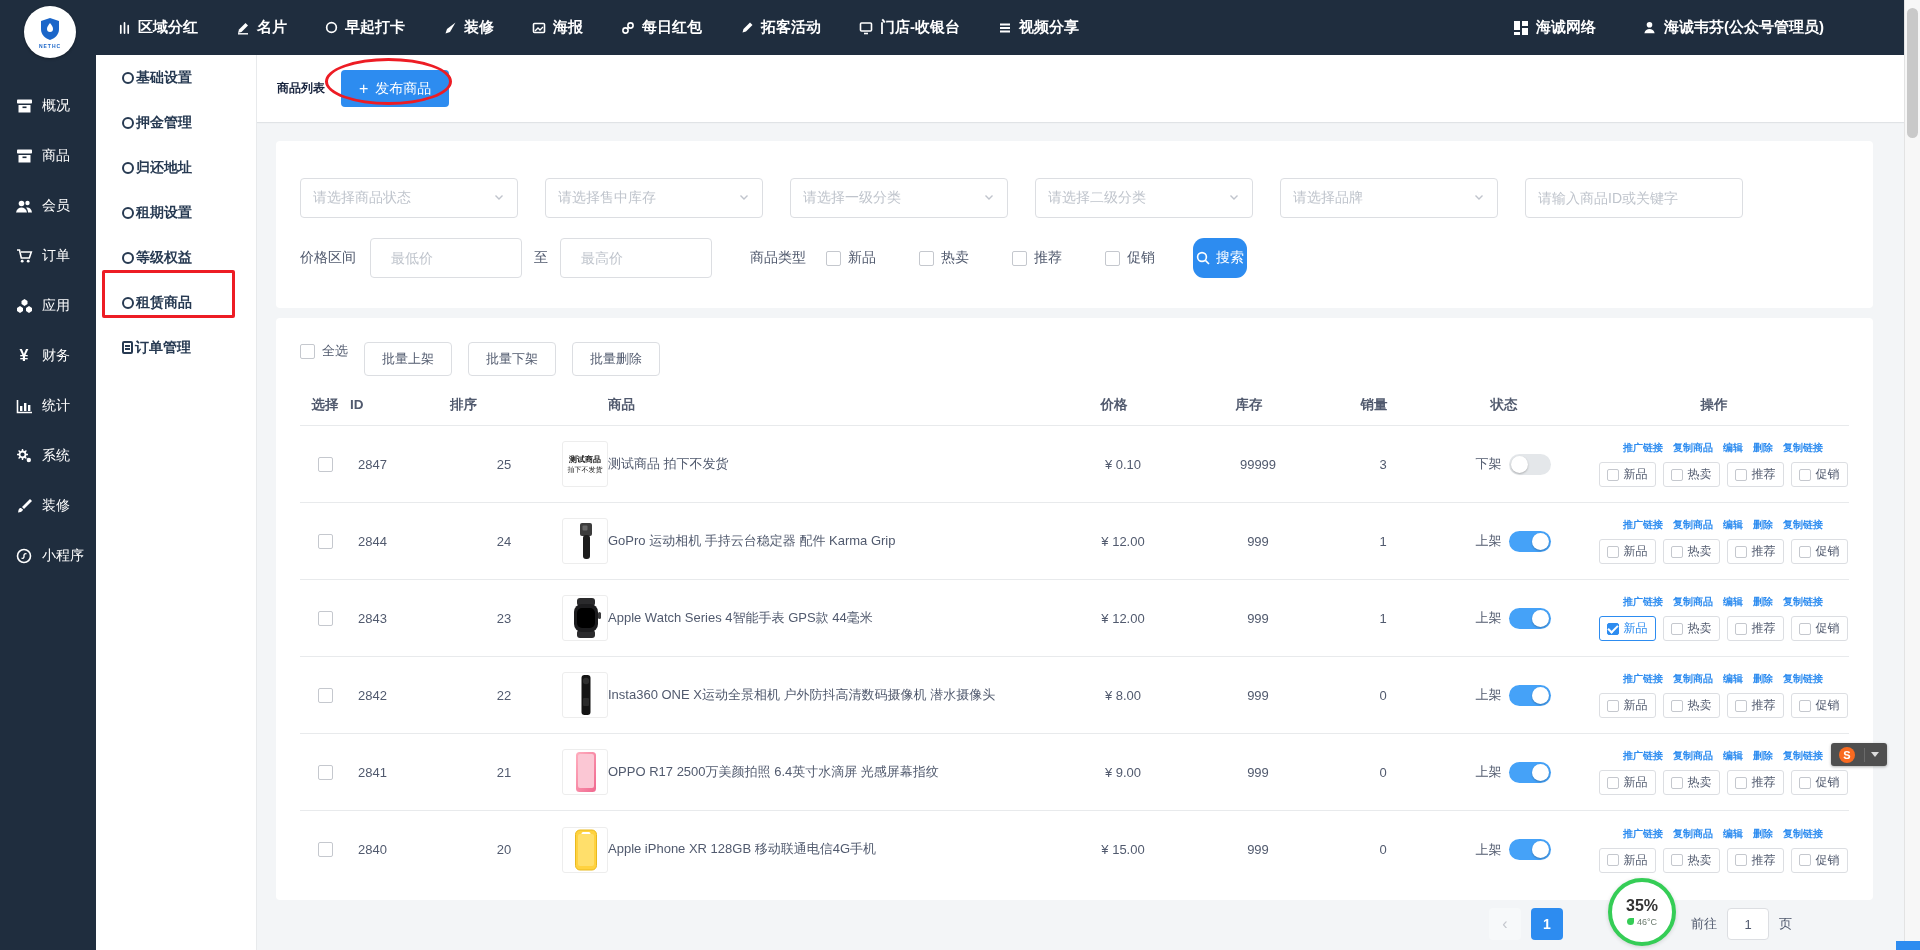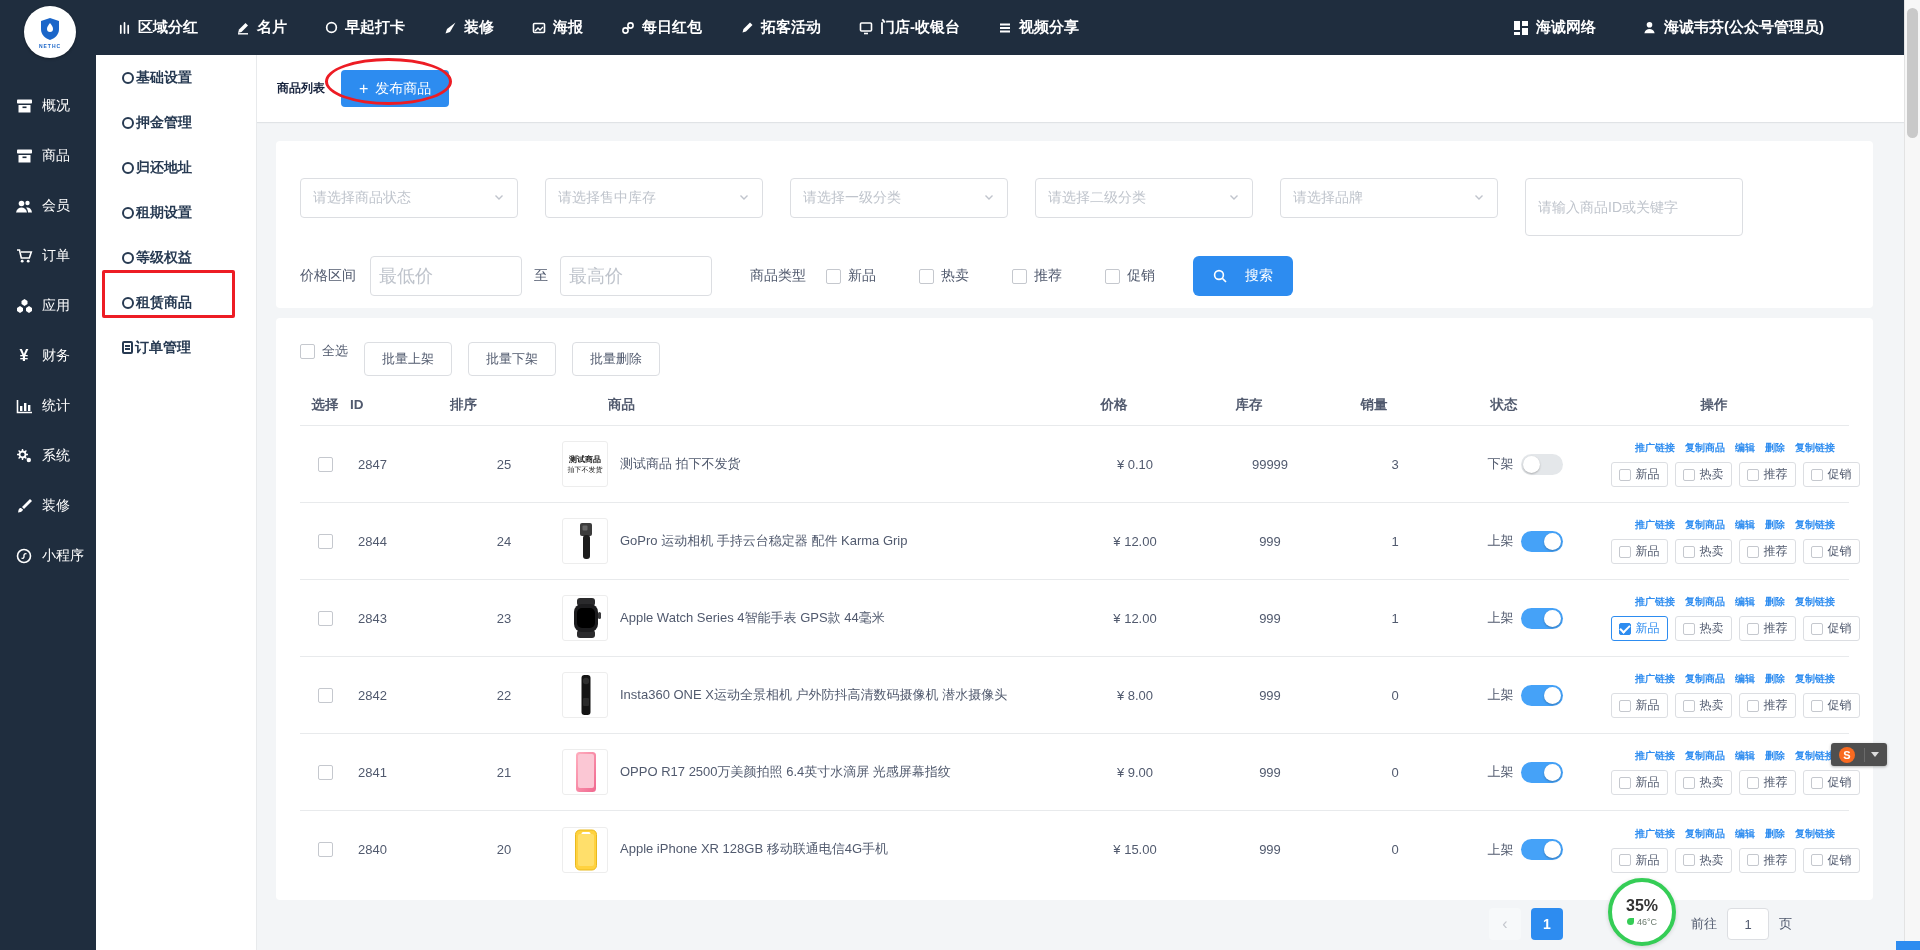--- a/index.html
+++ b/index.html
@@ -32,45 +32,45 @@
 .content{position:absolute;left:257px;top:55px;width:1647px;height:895px;overflow:hidden}
 .page-header{height:67px;background:#fff;display:flex;align-items:center;padding-left:12px;box-shadow:0 1px 1px rgba(0,21,41,.08)}
 .page-title{font-size:12px;color:#17233d;font-weight:bold;margin-left:8px}
 .btn-primary{background:#2d8cf0;color:#fff;border:none;border-radius:4px;height:37px;padding:0 18px;font-size:14px;display:inline-flex;align-items:center;gap:7px;cursor:pointer;margin-left:16px}
 .plus{font-size:16px;font-weight:normal}
 
 .card{background:#fff;border-radius:4px}
 .filter-card{margin:19px 31px 0 19px;height:167px;padding:37px 24px 0 24px}
 .f-row1{display:flex;gap:27px}
 .f-select{width:218px;height:40px;border:1px solid #dcdee2;border-radius:4px;display:flex;align-items:center;justify-content:space-between;padding:0 12px;color:#bfc4cc;font-size:14px;background:#fff;cursor:pointer}
-.f-keyword{width:218px;height:58px;border:1px solid #dcdee2;border-radius:4px;padding:12px 12px;font-size:14px;color:#515a6e;outline:none}
+.f-keyword{width:218px;height:40px;border:1px solid #dcdee2;border-radius:4px;padding:12px 12px;font-size:14px;color:#515a6e;outline:none}
 .f-keyword::placeholder{color:#bfc4cc}
 .f-row2{display:flex;align-items:center;margin-top:20px;font-size:14px;color:#515a6e}
-.f-price{width:152px;height:40px;border:1px solid #dcdee2;border-radius:4px;padding:0 8px;font-size:18px;outline:none}
+.f-price{width:152px;height:40px;border:1px solid #dcdee2;border-radius:4px;padding:0 20px;font-size:14px;outline:none}
 .f-price::placeholder{color:#bfc4cc}
 .cb{width:15px;height:15px;border:1px solid #c5c8ce;border-radius:2px;background:#fff;display:inline-block;flex:none;cursor:pointer;position:relative}
 .cb.checked{background:#2d8cf0;border-color:#2d8cf0}
 .cb.checked::after{content:"";position:absolute;left:3px;top:0px;width:5px;height:9px;border:solid #fff;border-width:0 2px 2px 0;transform:rotate(45deg)}
 .f-check{display:inline-flex;align-items:center;gap:7px;cursor:pointer}
-.btn-search{background:#2d8cf0;color:#fff;border:none;border-radius:6px;height:40px;padding:0 20px;font-size:14px;display:inline-flex;align-items:center;gap:18px;cursor:pointer}
+.btn-search{background:#2d8cf0;color:#fff;border:none;border-radius:11px;height:40px;padding:0 3px;font-size:14px;display:inline-flex;align-items:center;gap:6px;cursor:pointer}
 
 .table-card{margin:10px 31px 0 19px;padding:24px 24px 12px 24px;position:relative}
 .batch-row{display:flex;align-items:flex-start;gap:16px}
 .batch-all{display:flex;align-items:center;gap:7px;font-size:13px;color:#515a6e}
 .btn-plain{height:34px;padding:0 17px;border:1px solid #dcdee2;background:#fff;border-radius:4px;font-size:13px;color:#515a6e;cursor:pointer;margin-right:0}
 .grid{display:grid;grid-template-columns:50px 100px 100px 1fr 130px 140px 110px 150px 270px;align-items:center}
 .thead{height:42px;margin-top:8px;font-size:13.5px;color:#515a6e;font-weight:bold;border-bottom:1px solid #e8eaec}
 .th-c{text-align:center}
 .th-prod{padding-left:58px}
 .trow{min-height:77px;border-bottom:1px solid #e8eaec;font-size:13px}
 .trow:last-child{border-bottom:none}
 .td-c{text-align:center}
 .td-sel{display:flex;justify-content:center}
 .td-id,.td-sort{padding-left:8px}
-.prod{display:flex;align-items:center;gap:12px;padding:8px 12px}
+.prod{display:flex;align-items:center;padding:8px 12px}
 .pname{width:438px;line-height:1.55;color:#515a6e}
 .pimg{width:46px;height:46px;border:1px solid #ededed;border-radius:3px;background:#fff;flex:none;display:flex;align-items:center;justify-content:center;overflow:hidden}
 .pimg-test{flex-direction:column}
 .pt1{font-size:8px;font-weight:bold;color:#1a1a1a;white-space:nowrap}
 .pt2{font-size:7px;color:#1a1a1a;white-space:nowrap}
 .status-cell{display:flex;align-items:center;justify-content:center;gap:7px}
 .toggle{width:42px;height:21px;border-radius:11px;background:#e4e7ea;position:relative;cursor:pointer;flex:none}
 .toggle::after{content:"";position:absolute;width:17px;height:17px;border-radius:50%;background:#fff;top:2px;left:2px;box-shadow:0 1px 2px rgba(0,0,0,.25)}
 .toggle.on{background:#45a2f8}
 .toggle.on::after{left:auto;right:2px}

